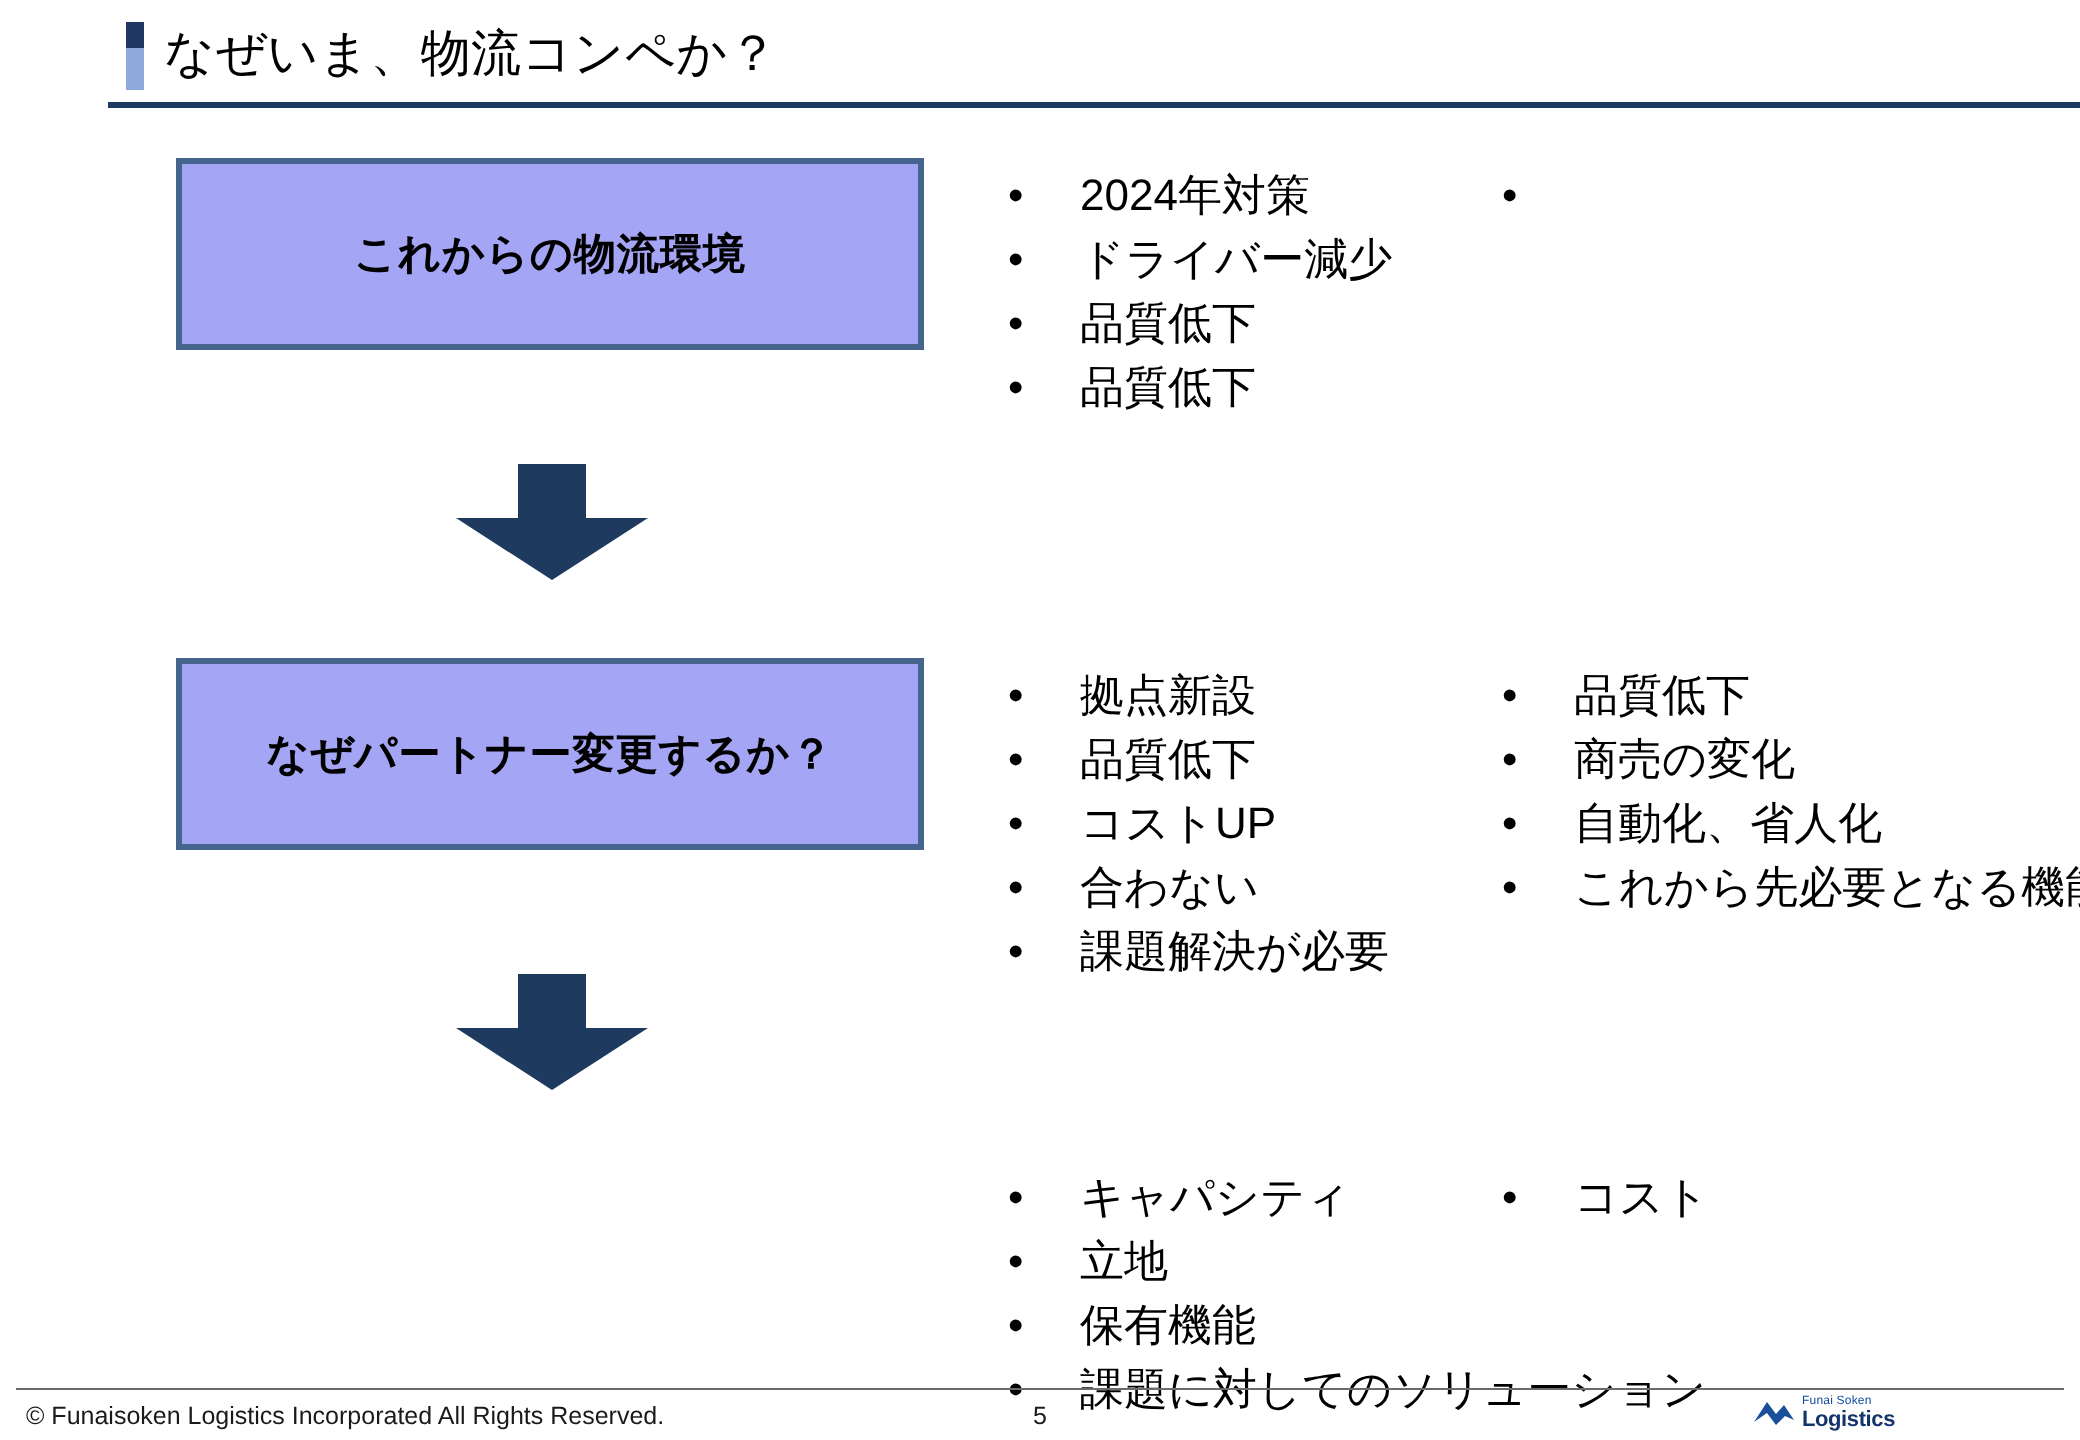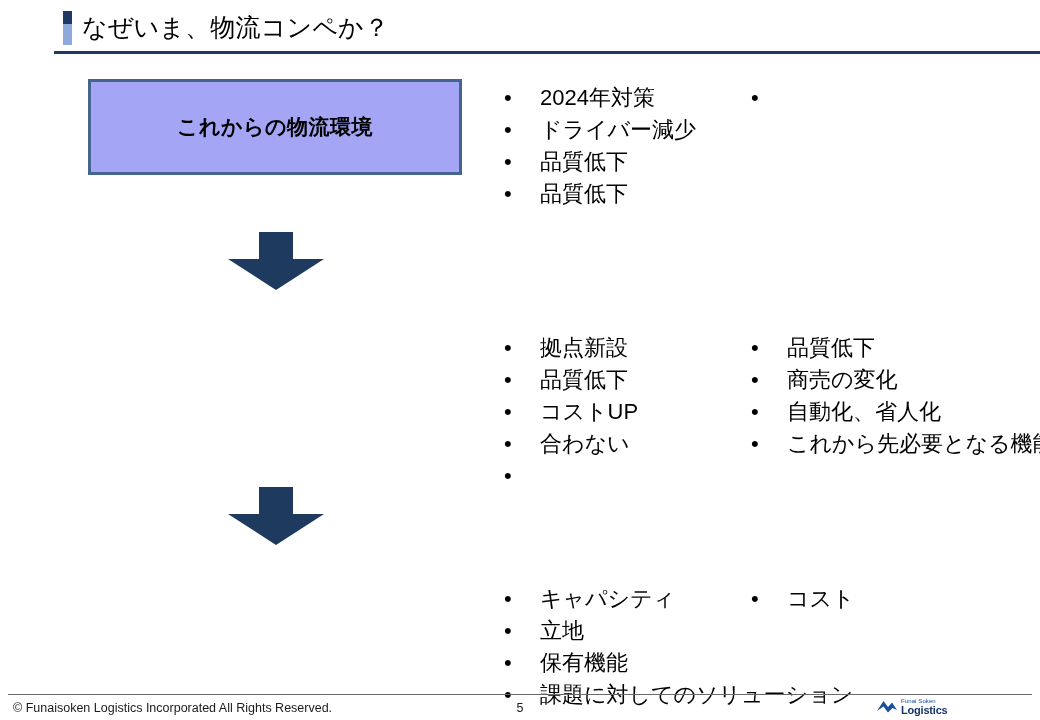--- a/index.html
+++ b/index.html
@@ -245,39 +245,43 @@
   </ul>
 </div>
 
 <div class="flow-arrow" id="arrow-1">
   <svg viewBox="0 0 96 58" xmlns="http://www.w3.org/2000/svg" aria-hidden="true">
     <polygon points="31,0 65,0 65,27 96,27 48,58 0,27 31,27" fill="#1f3a5f"></polygon>
   </svg>
 </div>
 
 <div class="flow-row" id="row-2">
+  <div class="stage-box">
+    <span class="stage-label">なぜパートナー変更するか？</span>
+  </div>
   <ul class="bullets col-left">
     <li>
       <span class="bullet-dot">•</span>
       <span>拠点新設</span>
     </li>
     <li>
       <span class="bullet-dot">•</span>
       <span>品質低下</span>
     </li>
     <li>
       <span class="bullet-dot">•</span>
       <span>コストUP</span>
     </li>
     <li>
       <span class="bullet-dot">•</span>
       <span>合わない</span>
     </li>
     <li>
       <span class="bullet-dot">•</span>
+      <span>課題解決が必要</span>
     </li>
   </ul>
   <ul class="bullets col-right">
     <li>
       <span class="bullet-dot">•</span>
       <span>品質低下</span>
     </li>
     <li>
       <span class="bullet-dot">•</span>
       <span>商売の変化</span>

